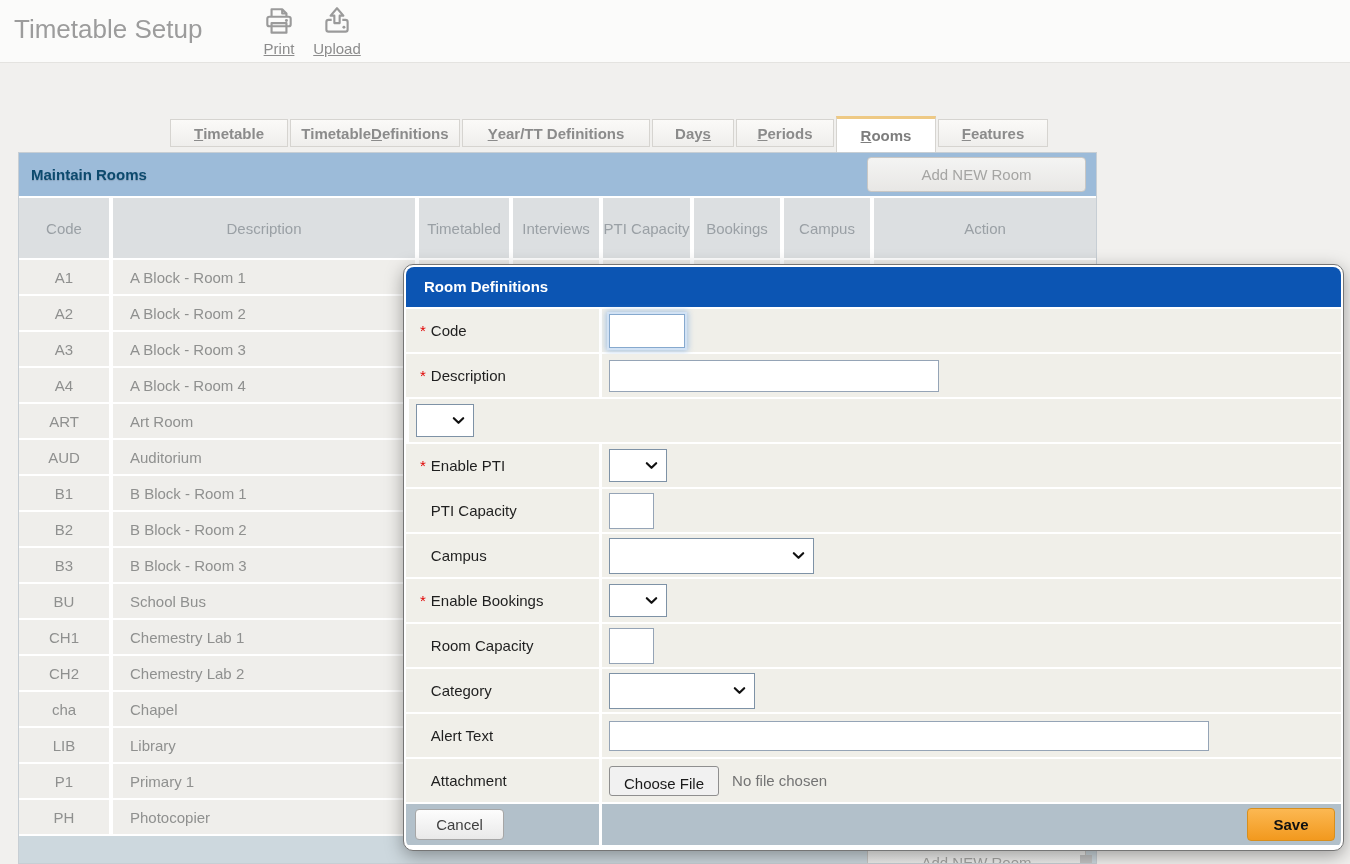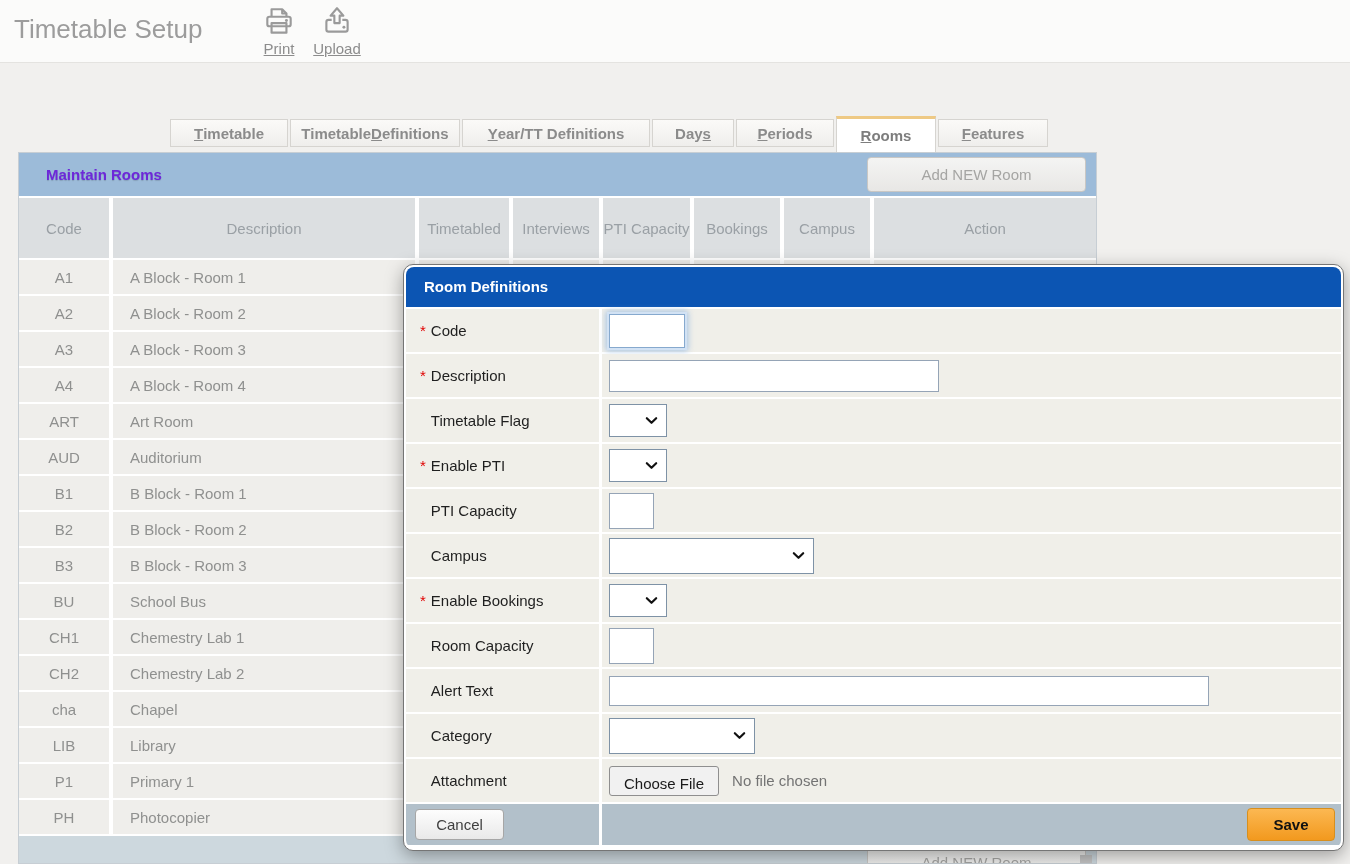--- a/index.html
+++ b/index.html
@@ -20,21 +20,21 @@
   .tab{box-sizing:border-box;height:28px;margin-top:3px;margin-right:2px;display:flex;align-items:center;justify-content:center;
        background:linear-gradient(#fbfaf8,#efeeec);border:1px solid #d6d4d0;color:#8b8b8b;font-size:15px;font-weight:600;cursor:pointer;}
   .tab .t-key{text-decoration:underline;}
   .tab.active{height:36px;margin-top:0;background:#ffffff;border-top:3px solid #eec984;border-bottom:none;color:#7d7d7d;}
   .tw0{width:118px}.tw1{width:170px}.tw2{width:188px}.tw3{width:82px}.tw4{width:98px}.tw5{width:100px}.tw6{width:110px}
 
   
   .table-wrap{position:absolute;left:18px;top:152px;width:1079px;height:712px;box-sizing:border-box;
               background:#ffffff;border:1px solid #c7ced4;overflow:hidden;z-index:1;}
   .blue-bar{position:relative;height:43px;background:#9cbbd9;}
-  .blue-bar-title{position:absolute;left:12px;top:0;line-height:43px;color:#6d28d9;font-size:15px;font-weight:bold;text-shadow:0 1px 1px rgba(0,0,0,.15);margin-left:15px;}
+  .blue-bar-title{position:absolute;left:12px;top:0;line-height:43px;color:#0c4a6e;font-size:15px;font-weight:bold;text-shadow:0 1px 1px rgba(0,0,0,.15);}
   .add-room-btn{position:absolute;right:10px;top:4px;width:219px;height:35px;box-sizing:border-box;
                 background:linear-gradient(#f4f4f3,#e8e7e5);border:1px solid #c9c7c4;border-radius:4px;
                 color:#a5a5a3;font-size:15px;display:flex;align-items:center;justify-content:center;cursor:pointer;}
   .thead{display:flex;margin-top:2px;height:60px;}
   .thead .hcell{background:#dcdfe1;color:#9aa0a5;font-size:15px;display:flex;align-items:center;justify-content:center;
                 text-align:center;line-height:1.8;margin-right:4px;}
   .trow{display:flex;margin-top:2px;height:34px;}
   .trow .cell{background:#efeeeb;color:#8f908f;font-size:15px;display:flex;align-items:center;margin-right:4px;}
   .w-code{width:90px;justify-content:center;}
   .w-desc{width:302px;}
@@ -346,24 +346,20 @@
           <div class="frow">
     <div class="flabel-cell">
       <span class="req" style="visibility: visible;">*</span>
       <span class="flabel">Description</span>
     </div>
     <div class="fcell">
               <input class="ctl txt lg" style="">
             </div>
   </div>
           <div class="frow">
-    <div class="flabel-cell">
-      <span class="req" style="visibility: hidden;">*</span>
-      <span class="flabel">Timetable Flag</span>
-    </div>
     <div class="fcell">
               <div class="ctl sel sm">
                 <span></span>
                 <svg class="chev" width="15" height="15" viewBox="0 0 16 16">
                   <path d="M3 5.5 L8 10.5 L13 5.5" fill="none" stroke="#111" stroke-width="2.3" stroke-linecap="round" stroke-linejoin="round"></path>
                 </svg>
               </div>
             </div>
   </div>
           <div class="frow">
@@ -422,38 +418,38 @@
       <span class="req" style="visibility: hidden;">*</span>
       <span class="flabel">Room Capacity</span>
     </div>
     <div class="fcell">
               <input class="ctl txt xxs" style="">
             </div>
   </div>
           <div class="frow">
     <div class="flabel-cell">
       <span class="req" style="visibility: hidden;">*</span>
-      <span class="flabel">Alert Text</span>
-    </div>
-    <div class="fcell">
-              <input class="ctl txt xl" style="">
-            </div>
-  </div>
-          <div class="frow">
-    <div class="flabel-cell">
-      <span class="req" style="visibility: hidden;">*</span>
       <span class="flabel">Category</span>
     </div>
     <div class="fcell">
               <div class="ctl sel cat">
                 <span></span>
                 <svg class="chev" width="15" height="15" viewBox="0 0 16 16">
                   <path d="M3 5.5 L8 10.5 L13 5.5" fill="none" stroke="#111" stroke-width="2.3" stroke-linecap="round" stroke-linejoin="round"></path>
                 </svg>
               </div>
+            </div>
+  </div>
+          <div class="frow">
+    <div class="flabel-cell">
+      <span class="req" style="visibility: hidden;">*</span>
+      <span class="flabel">Alert Text</span>
+    </div>
+    <div class="fcell">
+              <input class="ctl txt xl" style="">
             </div>
   </div>
           <div class="frow">
     <div class="flabel-cell">
       <span class="req" style="visibility: hidden;">*</span>
       <span class="flabel">Attachment</span>
     </div>
     <div class="fcell">
               <button class="file-btn">Choose File</button>
               <span class="file-status">No file chosen</span>

